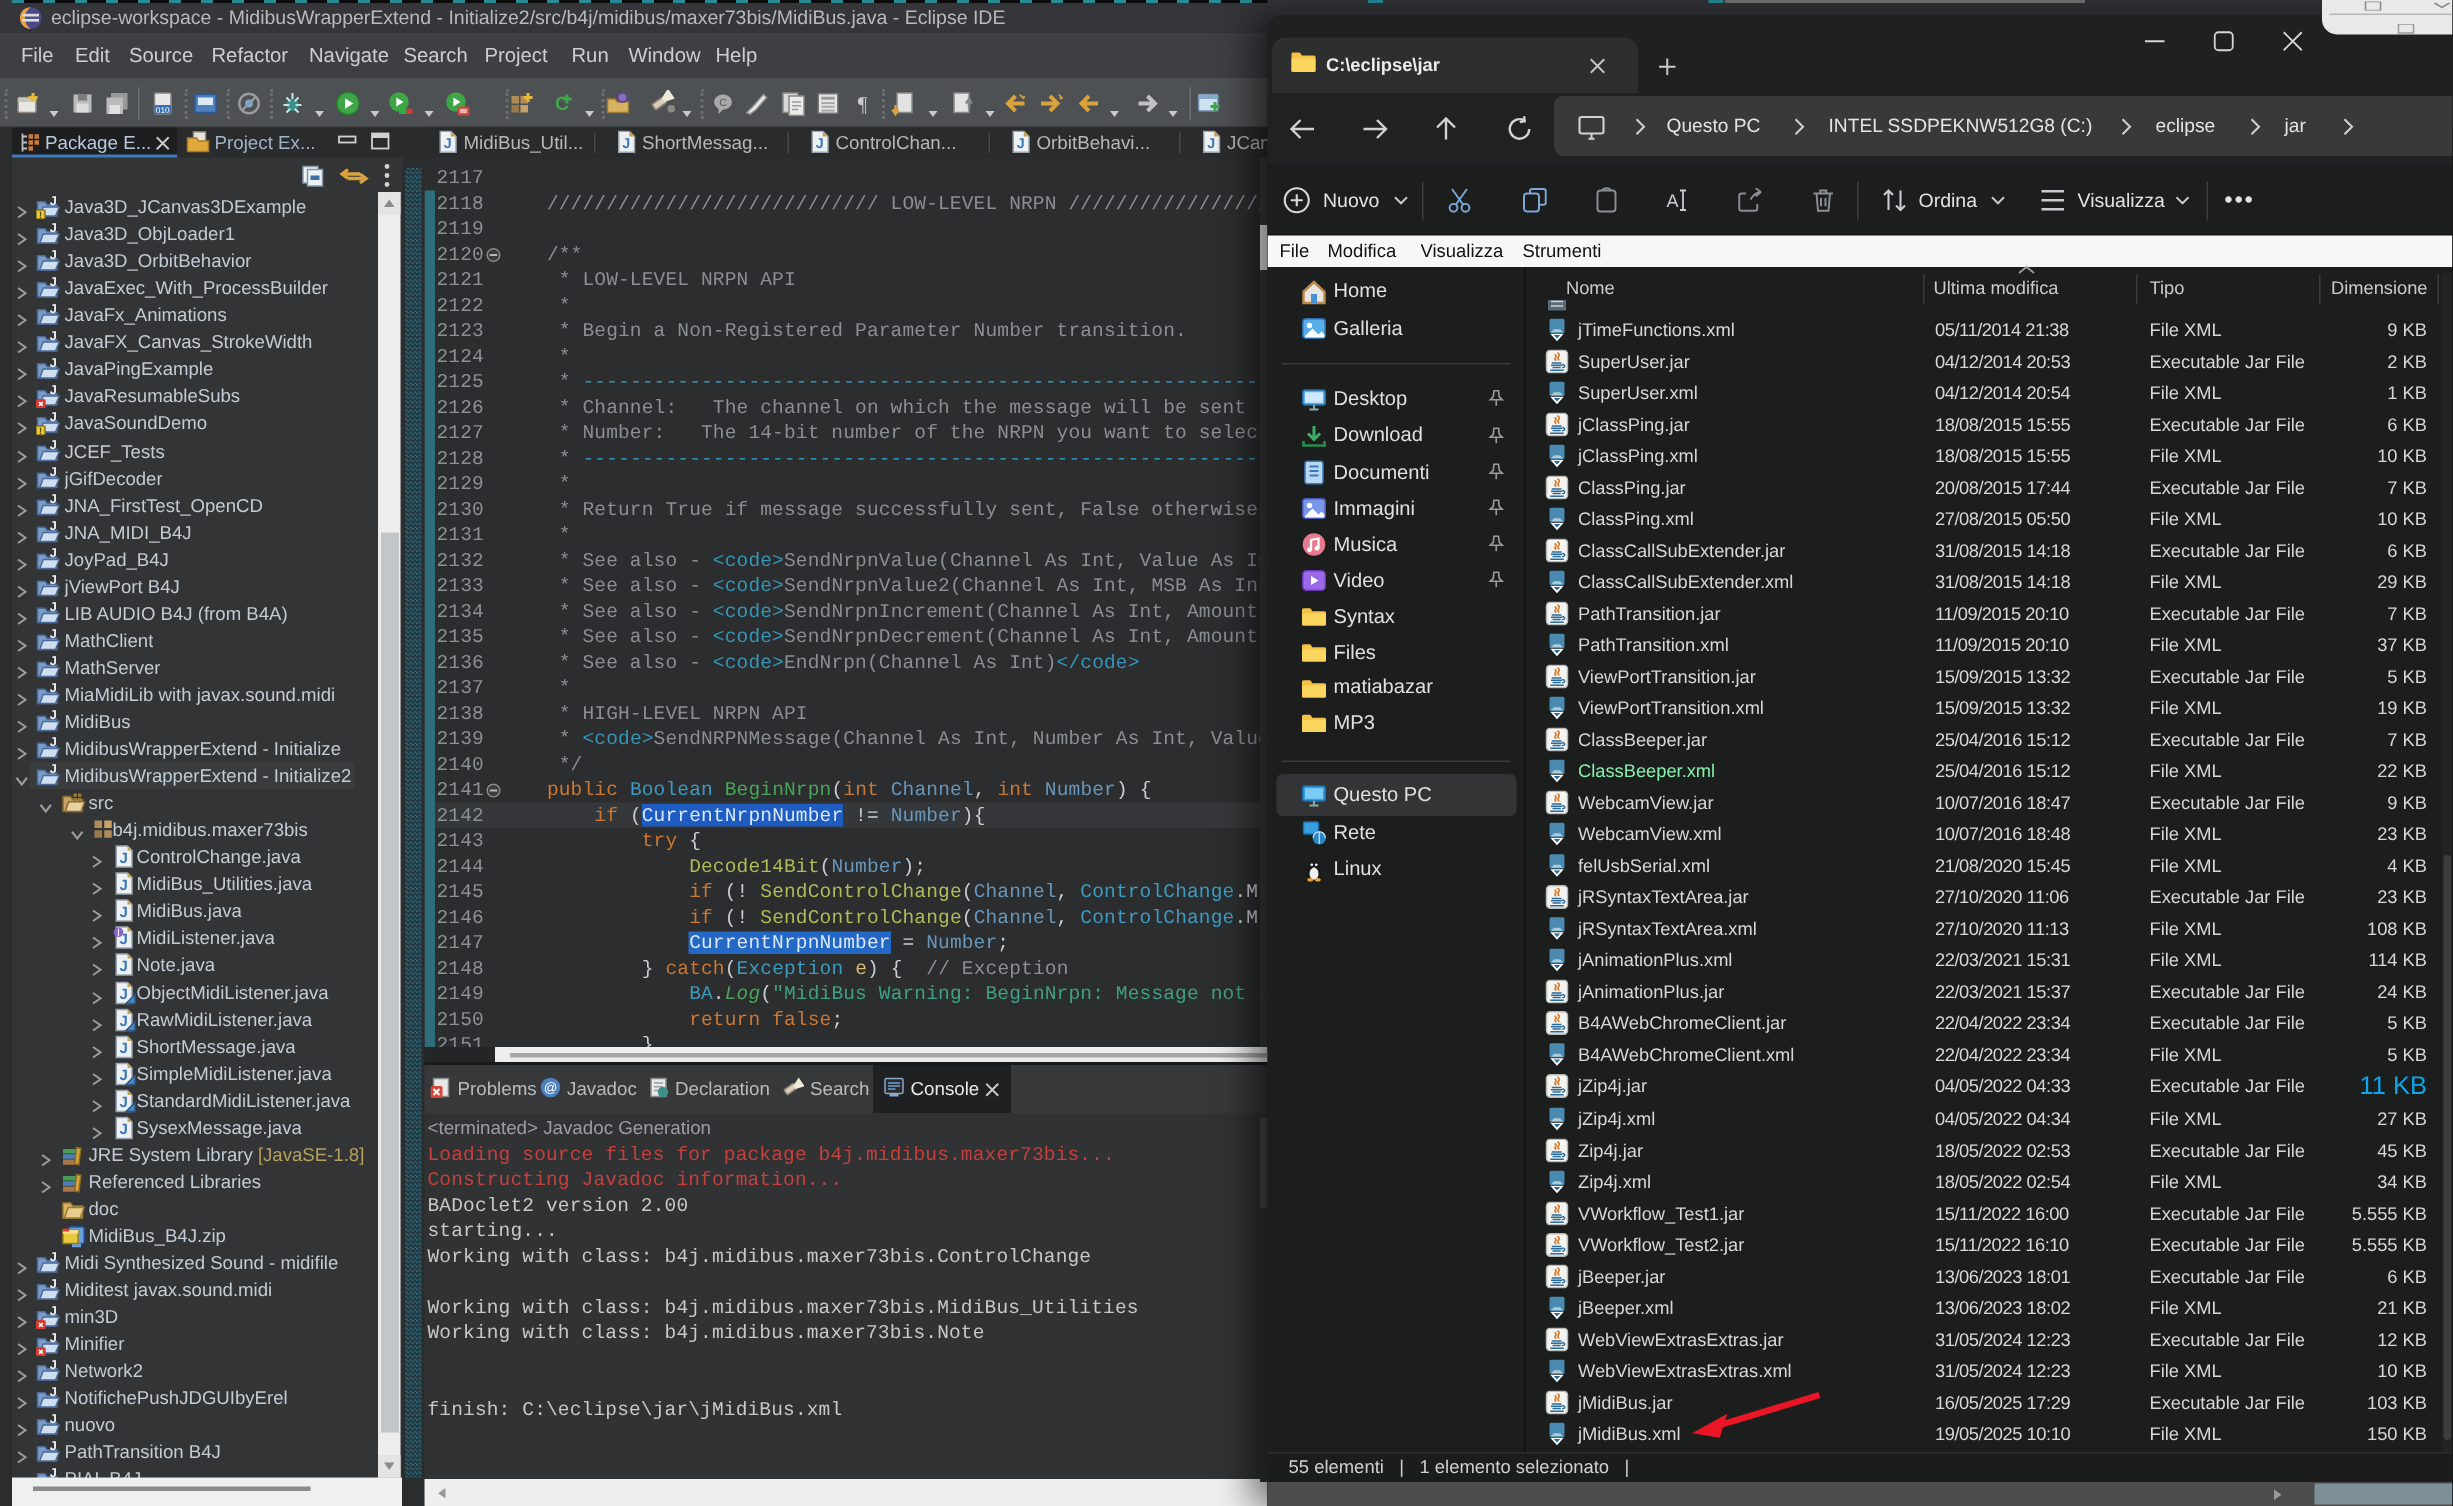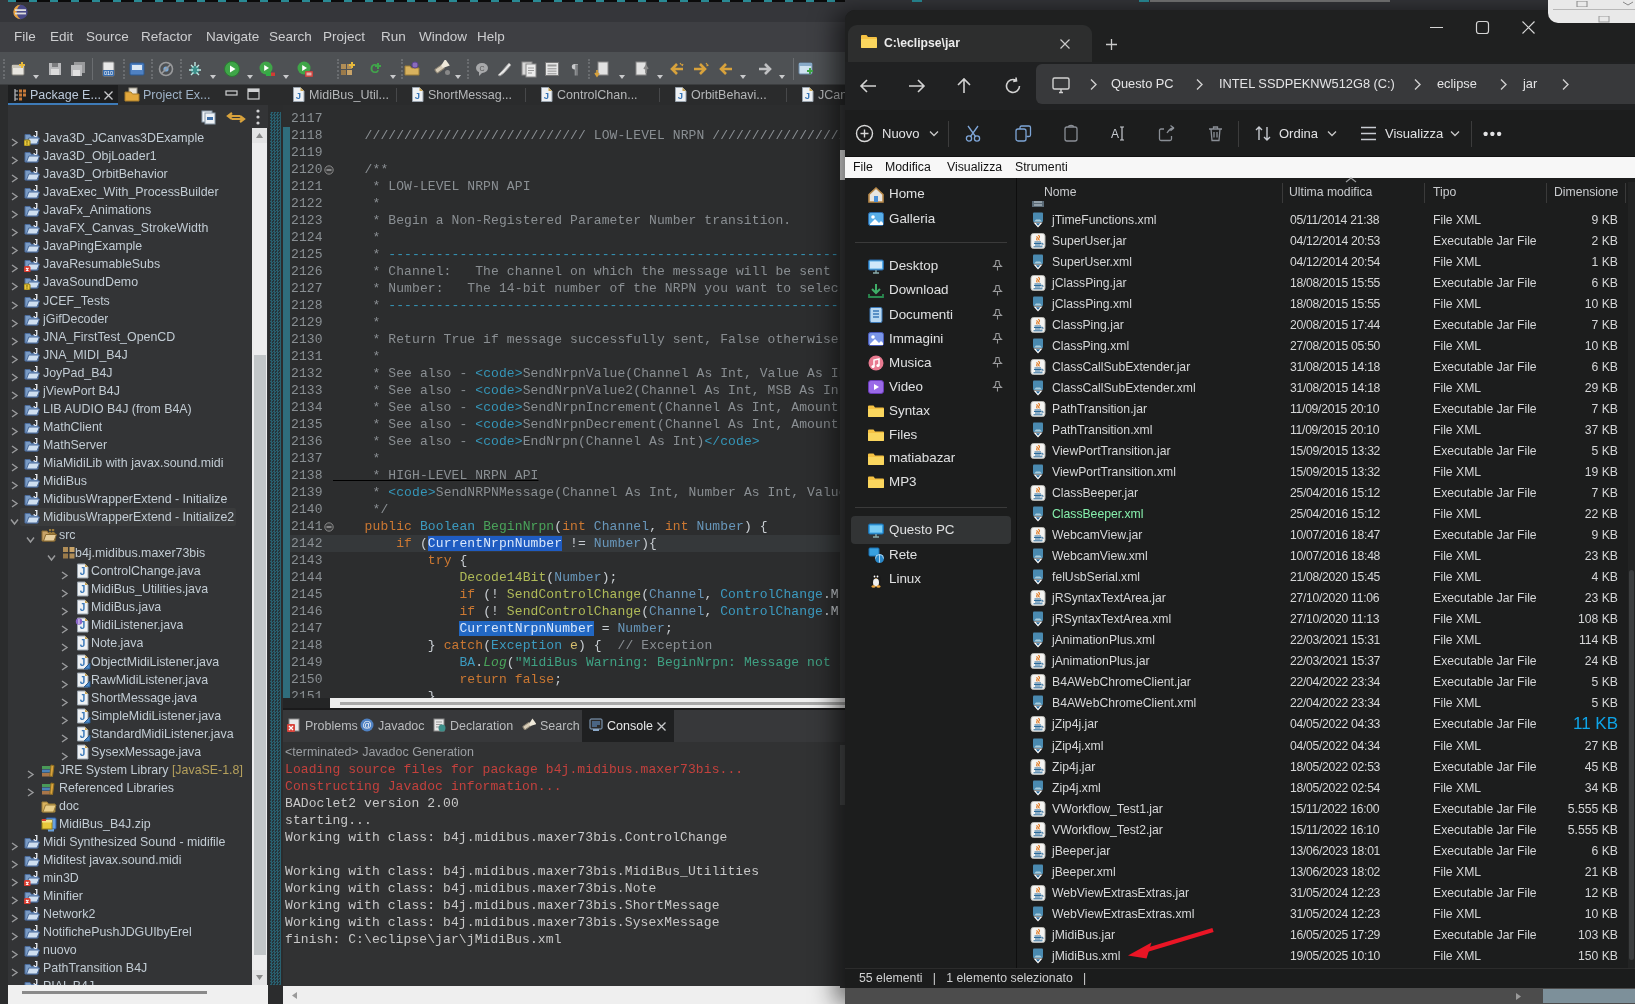--- a/index.html
+++ b/index.html
@@ -10,20 +10,21 @@
 <body>
 <div id="root">
     <div class="abs" style="left:0;top:6;width:1635px;height:998px;background:#2b2c2d;">
       <div class="abs" style="left:0;top:0;width:100%;height:22px;background:#35363a;"></div>
       <svg class="abs" style="left:11px;top:3px" width="18" height="18" viewBox="0 0 18 18">
 <circle cx="9.5" cy="9" r="7.2" fill="#4a4a88"></circle>
 <path d="M9.5 1.8 A7.2 7.2 0 0 0 9.5 16.2 A8.6 8.6 0 0 1 9.5 1.8Z" fill="#e8a33d"></path>
 <rect x="4" y="6.2" width="11" height="1.8" fill="#dcdcdc"></rect>
 <rect x="4" y="9.6" width="11" height="1.8" fill="#dcdcdc"></rect>
 </svg>
+      <div class="abs" style="left:34px;top:3px;height:18px;line-height:18px;font-size:13px;color:#b9babc;">eclipse-workspace - MidibusWrapperExtend - Initialize2/src/b4j/midibus/maxer73bis/MidiBus.java - Eclipse IDE</div>
       <div class="abs" style="left:0;top:22px;width:100%;height:30px;background:#3e3f43;"></div>
       <div class="abs" style="left:14px;top:24px;height:26px;line-height:26px;font-size:13.5px;color:#cdced0;">File</div>
       <div class="abs" style="left:50px;top:24px;height:26px;line-height:26px;font-size:13.5px;color:#cdced0;">Edit</div>
       <div class="abs" style="left:86px;top:24px;height:26px;line-height:26px;font-size:13.5px;color:#cdced0;">Source</div>
       <div class="abs" style="left:141px;top:24px;height:26px;line-height:26px;font-size:13.5px;color:#cdced0;">Refactor</div>
       <div class="abs" style="left:206px;top:24px;height:26px;line-height:26px;font-size:13.5px;color:#cdced0;">Navigate</div>
       <div class="abs" style="left:269px;top:24px;height:26px;line-height:26px;font-size:13.5px;color:#cdced0;">Search</div>
       <div class="abs" style="left:323px;top:24px;height:26px;line-height:26px;font-size:13.5px;color:#cdced0;">Project</div>
       <div class="abs" style="left:381px;top:24px;height:26px;line-height:26px;font-size:13.5px;color:#cdced0;">Run</div>
       <div class="abs" style="left:419px;top:24px;height:26px;line-height:26px;font-size:13.5px;color:#cdced0;">Window</div>
@@ -794,21 +795,21 @@
       <div class="abs mono" style="left:50px;top:277px;height:17px;line-height:17px;"><span style="color:#8a8f93">     * See also - </span><span style="color:#3596b8">&lt;code&gt;</span><span style="color:#8a8f93">SendNrpnValue2(Channel As Int, MSB As Int</span></div>
       <div class="abs mono" style="left:8px;top:294px;height:17px;line-height:17px;color:#8a9094;">2134</div>
       <div class="abs mono" style="left:50px;top:294px;height:17px;line-height:17px;"><span style="color:#8a8f93">     * See also - </span><span style="color:#3596b8">&lt;code&gt;</span><span style="color:#8a8f93">SendNrpnIncrement(Channel As Int, Amount</span></div>
       <div class="abs mono" style="left:8px;top:311px;height:17px;line-height:17px;color:#8a9094;">2135</div>
       <div class="abs mono" style="left:50px;top:311px;height:17px;line-height:17px;"><span style="color:#8a8f93">     * See also - </span><span style="color:#3596b8">&lt;code&gt;</span><span style="color:#8a8f93">SendNrpnDecrement(Channel As Int, Amount</span></div>
       <div class="abs mono" style="left:8px;top:328px;height:17px;line-height:17px;color:#8a9094;">2136</div>
       <div class="abs mono" style="left:50px;top:328px;height:17px;line-height:17px;"><span style="color:#8a8f93">     * See also - </span><span style="color:#3596b8">&lt;code&gt;</span><span style="color:#8a8f93">EndNrpn(Channel As Int)</span><span style="color:#3596b8">&lt;/code&gt;</span></div>
       <div class="abs mono" style="left:8px;top:345px;height:17px;line-height:17px;color:#8a9094;">2137</div>
       <div class="abs mono" style="left:50px;top:345px;height:17px;line-height:17px;"><span style="color:#8a8f93">     *</span></div>
       <div class="abs mono" style="left:8px;top:362px;height:17px;line-height:17px;color:#8a9094;">2138</div>
-      <div class="abs mono" style="left:50px;top:362px;height:17px;line-height:17px;text-decoration:underline;"><span style="color:#8a8f93">     * HIGH-LEVEL NRPN API</span></div>
+      <div class="abs mono" style="left:50px;top:362px;height:17px;line-height:17px;"><span style="color:#8a8f93">     * HIGH-LEVEL NRPN API</span></div>
       <div class="abs mono" style="left:8px;top:379px;height:17px;line-height:17px;color:#8a9094;">2139</div>
       <div class="abs mono" style="left:50px;top:379px;height:17px;line-height:17px;"><span style="color:#8a8f93">     * </span><span style="color:#3596b8">&lt;code&gt;</span><span style="color:#8a8f93">SendNRPNMessage(Channel As Int, Number As Int, Value</span></div>
       <div class="abs mono" style="left:8px;top:396px;height:17px;line-height:17px;color:#8a9094;">2140</div>
       <div class="abs mono" style="left:50px;top:396px;height:17px;line-height:17px;"><span style="color:#8a8f93">     */</span></div>
       <div class="abs mono" style="left:8px;top:413px;height:17px;line-height:17px;color:#8a9094;">2141</div>
       <svg class="abs" style="left:41px;top:417px" width="10" height="10" viewBox="0 0 10 10">
         <circle cx="5" cy="5" r="4.2" fill="#3a3b3c" stroke="#8a8a8a"></circle>
         <path d="M2.5 5 h5" stroke="#b8b8b8" stroke-width="1.2"></path>
       </svg>
       <div class="abs mono" style="left:50px;top:413px;height:17px;line-height:17px;">    <span style="color:#cc7832">public</span> <span style="color:#3c9bc0">Boolean</span> <span style="color:#4aa45a">BeginNrpn</span><span style="color:#c8cdd2">(</span><span style="color:#cc7832">int</span> <span style="color:#6897bb">Channel</span><span style="color:#c8cdd2">,</span> <span style="color:#cc7832">int</span> <span style="color:#6897bb">Number</span><span style="color:#c8cdd2">) {</span></div>
@@ -875,22 +876,20 @@
     </svg>
     <div class="abs" style="left:283px;top:742px;width:562px;height:246px;background:#313233;overflow:hidden;">
       <div class="abs" style="left:2px;top:3px;font-size:12.5px;color:#9b9fa3;">&lt;terminated&gt; Javadoc Generation</div>
       <div class="abs mono" style="left:2px;top:19px;height:17px;line-height:17px;color:#c4413d;">Loading source files for package b4j.midibus.maxer73bis...</div>
       <div class="abs mono" style="left:2px;top:36px;height:17px;line-height:17px;color:#c4413d;">Constructing Javadoc information...</div>
       <div class="abs mono" style="left:2px;top:53px;height:17px;line-height:17px;color:#c8c8c8;">BADoclet2 version 2.00</div>
       <div class="abs mono" style="left:2px;top:70px;height:17px;line-height:17px;color:#c8c8c8;">starting...</div>
       <div class="abs mono" style="left:2px;top:87px;height:17px;line-height:17px;color:#c8c8c8;">Working with class: b4j.midibus.maxer73bis.ControlChange</div>
       <div class="abs mono" style="left:2px;top:121px;height:17px;line-height:17px;color:#c8c8c8;">Working with class: b4j.midibus.maxer73bis.MidiBus_Utilities</div>
       <div class="abs mono" style="left:2px;top:138px;height:17px;line-height:17px;color:#c8c8c8;">Working with class: b4j.midibus.maxer73bis.Note</div>
-      <div class="abs mono" style="left:2px;top:155px;height:17px;line-height:17px;color:#c8c8c8;">Working with class: b4j.midibus.maxer73bis.ShortMessage</div>
-      <div class="abs mono" style="left:2px;top:172px;height:17px;line-height:17px;color:#c8c8c8;">Working with class: b4j.midibus.maxer73bis.SysexMessage</div>
       <div class="abs mono" style="left:2px;top:189px;height:17px;line-height:17px;color:#c8c8c8;">finish: C:\eclipse\jar\jMidiBus.xml</div>
     </div>
     <div class="abs" style="left:283px;top:986px;width:562px;height:18px;background:#efefef;"></div>
     <svg class="abs" style="left:290px;top:991px" width="8" height="9" viewBox="0 0 8 9">
       <path d="M7 1 L2 4.5 L7 8Z" fill="#9a9a9a"></path>
     </svg>
     <div class="abs" style="left:840px;top:742px;width:5px;height:246px;background:#333435;"></div>
     <div class="abs" style="left:840px;top:745px;width:5px;height:60px;background:#4a4c4d;"></div>
     <div class="abs" style="left:8px;top:0;width:837px;height:2px;background:repeating-linear-gradient(90deg,#2a8a94 0 8px,#0b0b0b 8px 21px);"></div>
     <div class="abs" style="left:912px;top:0;width:10px;height:2px;background:#2a8f9b;"></div>

